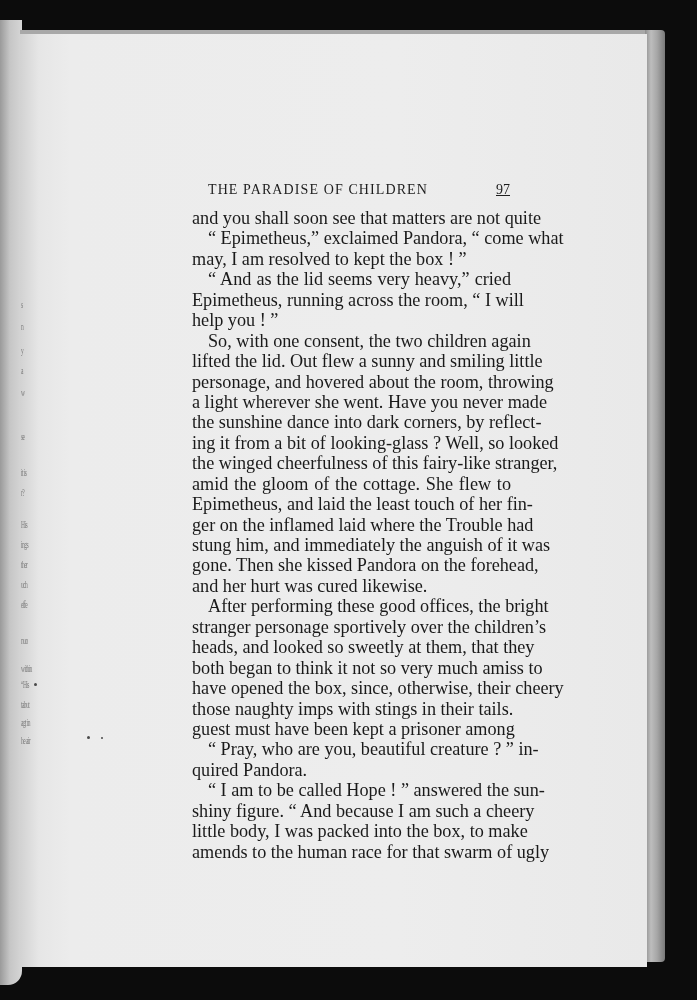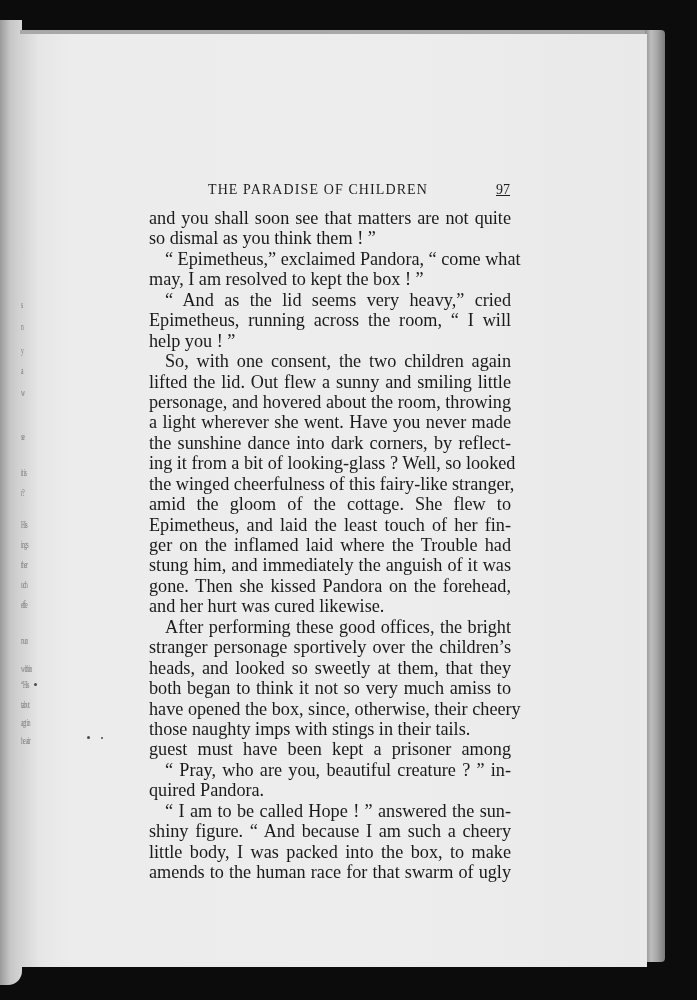--- a/index.html
+++ b/index.html
@@ -106,20 +106,21 @@
       font-size: 18.2px;
       line-height: 20.45px;
     }
     .line {
       display: block;
       white-space: nowrap;
       text-align: justify;
       text-align-last: justify;
       height: 20.45px;
       overflow: visible;
+      margin-left: 43px;
     }
     .line.last {
       text-align-last: left;
     }
     .line.indent {
       padding-left: 16px;
     }
   </style>
 </head>
 <body>
@@ -155,21 +156,20 @@
   <div class="speck" style="left:67px; top:702px;"></div>
   <div class="speck" style="left:81px; top:703px; width:2px; height:2px;"></div>
 
   <div class="running-head">
     <span class="running-title">THE PARADISE OF CHILDREN</span>
     <span class="page-number">97</span>
   </div>
 
   <div class="text-block" id="text-block">
       <span class="line">and you shall soon see that matters are not quite</span>
-      <span class="line last">so dismal as you think them ! ”</span>
       <span class="line indent">“ Epimetheus,” exclaimed Pandora, “ come what</span>
       <span class="line last">may, I am resolved to kept the box ! ”</span>
       <span class="line indent">“ And as the lid seems very heavy,” cried</span>
       <span class="line">Epimetheus, running across the room, “ I will</span>
       <span class="line last">help you ! ”</span>
       <span class="line indent">So, with one consent, the two children again</span>
       <span class="line">lifted the lid.  Out flew a sunny and smiling little</span>
       <span class="line">personage, and hovered about the room, throwing</span>
       <span class="line">a light wherever she went.  Have you never made</span>
       <span class="line">the sunshine dance into dark corners, by reflect-</span>

